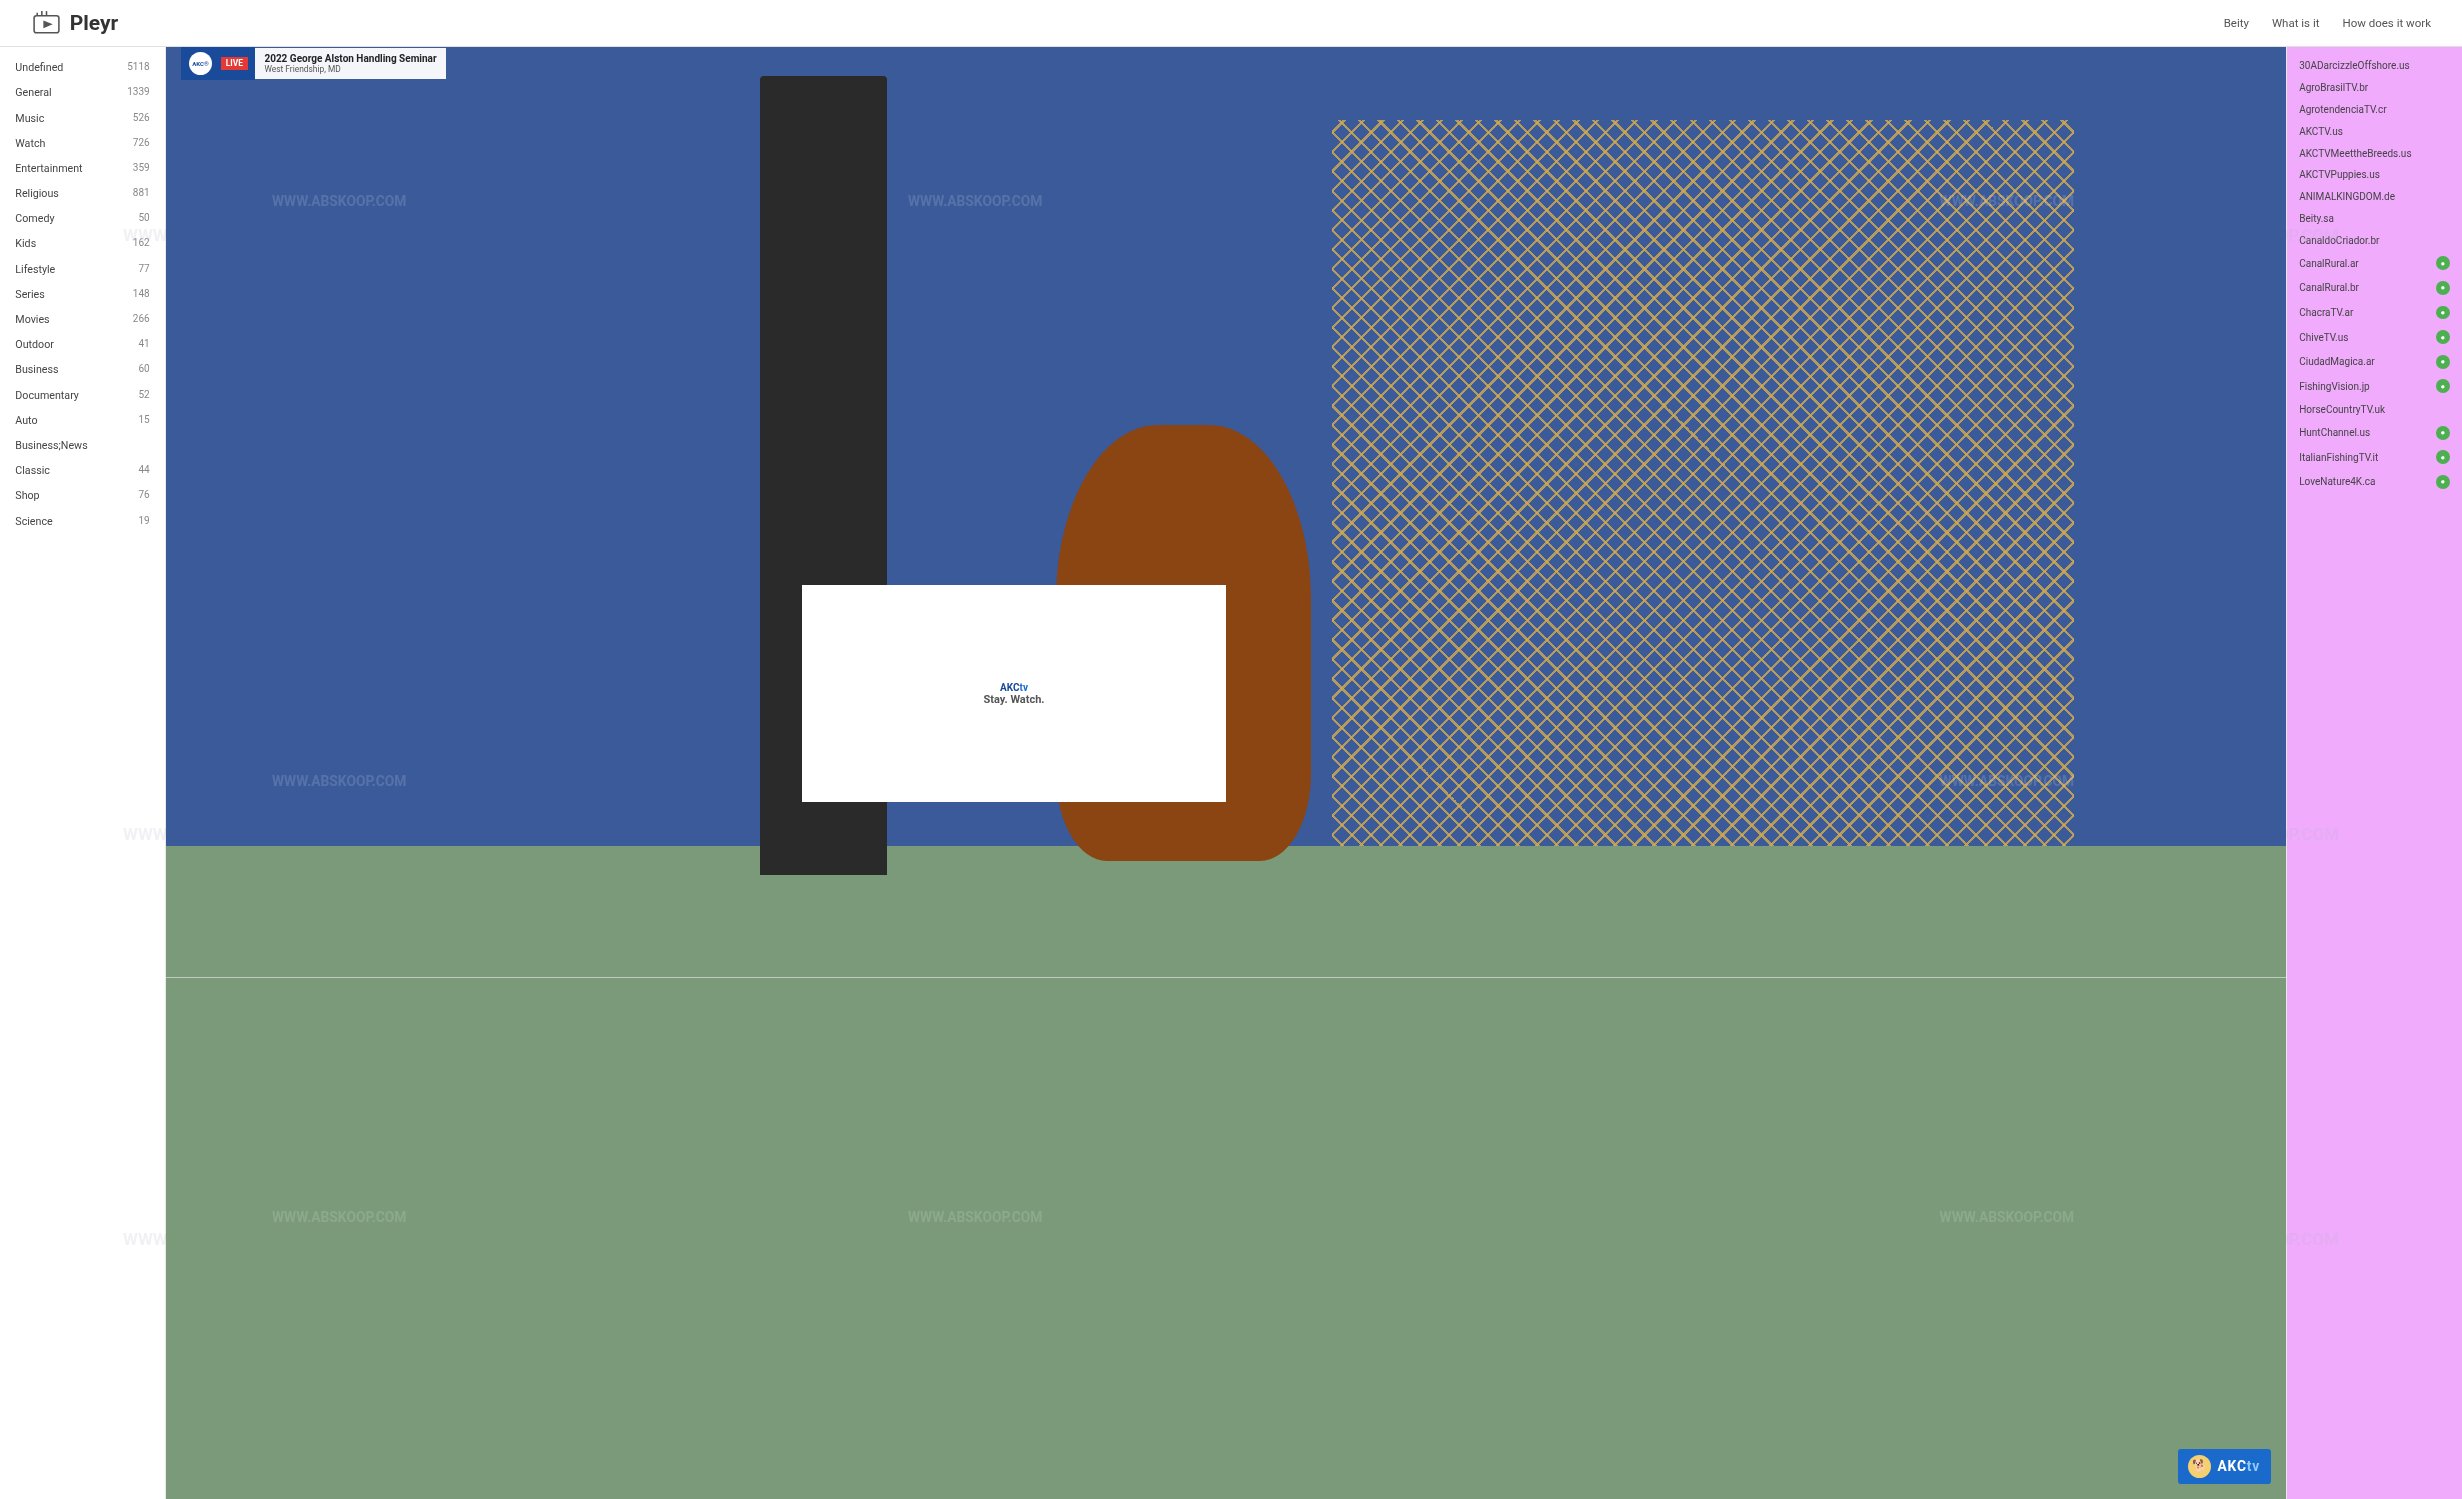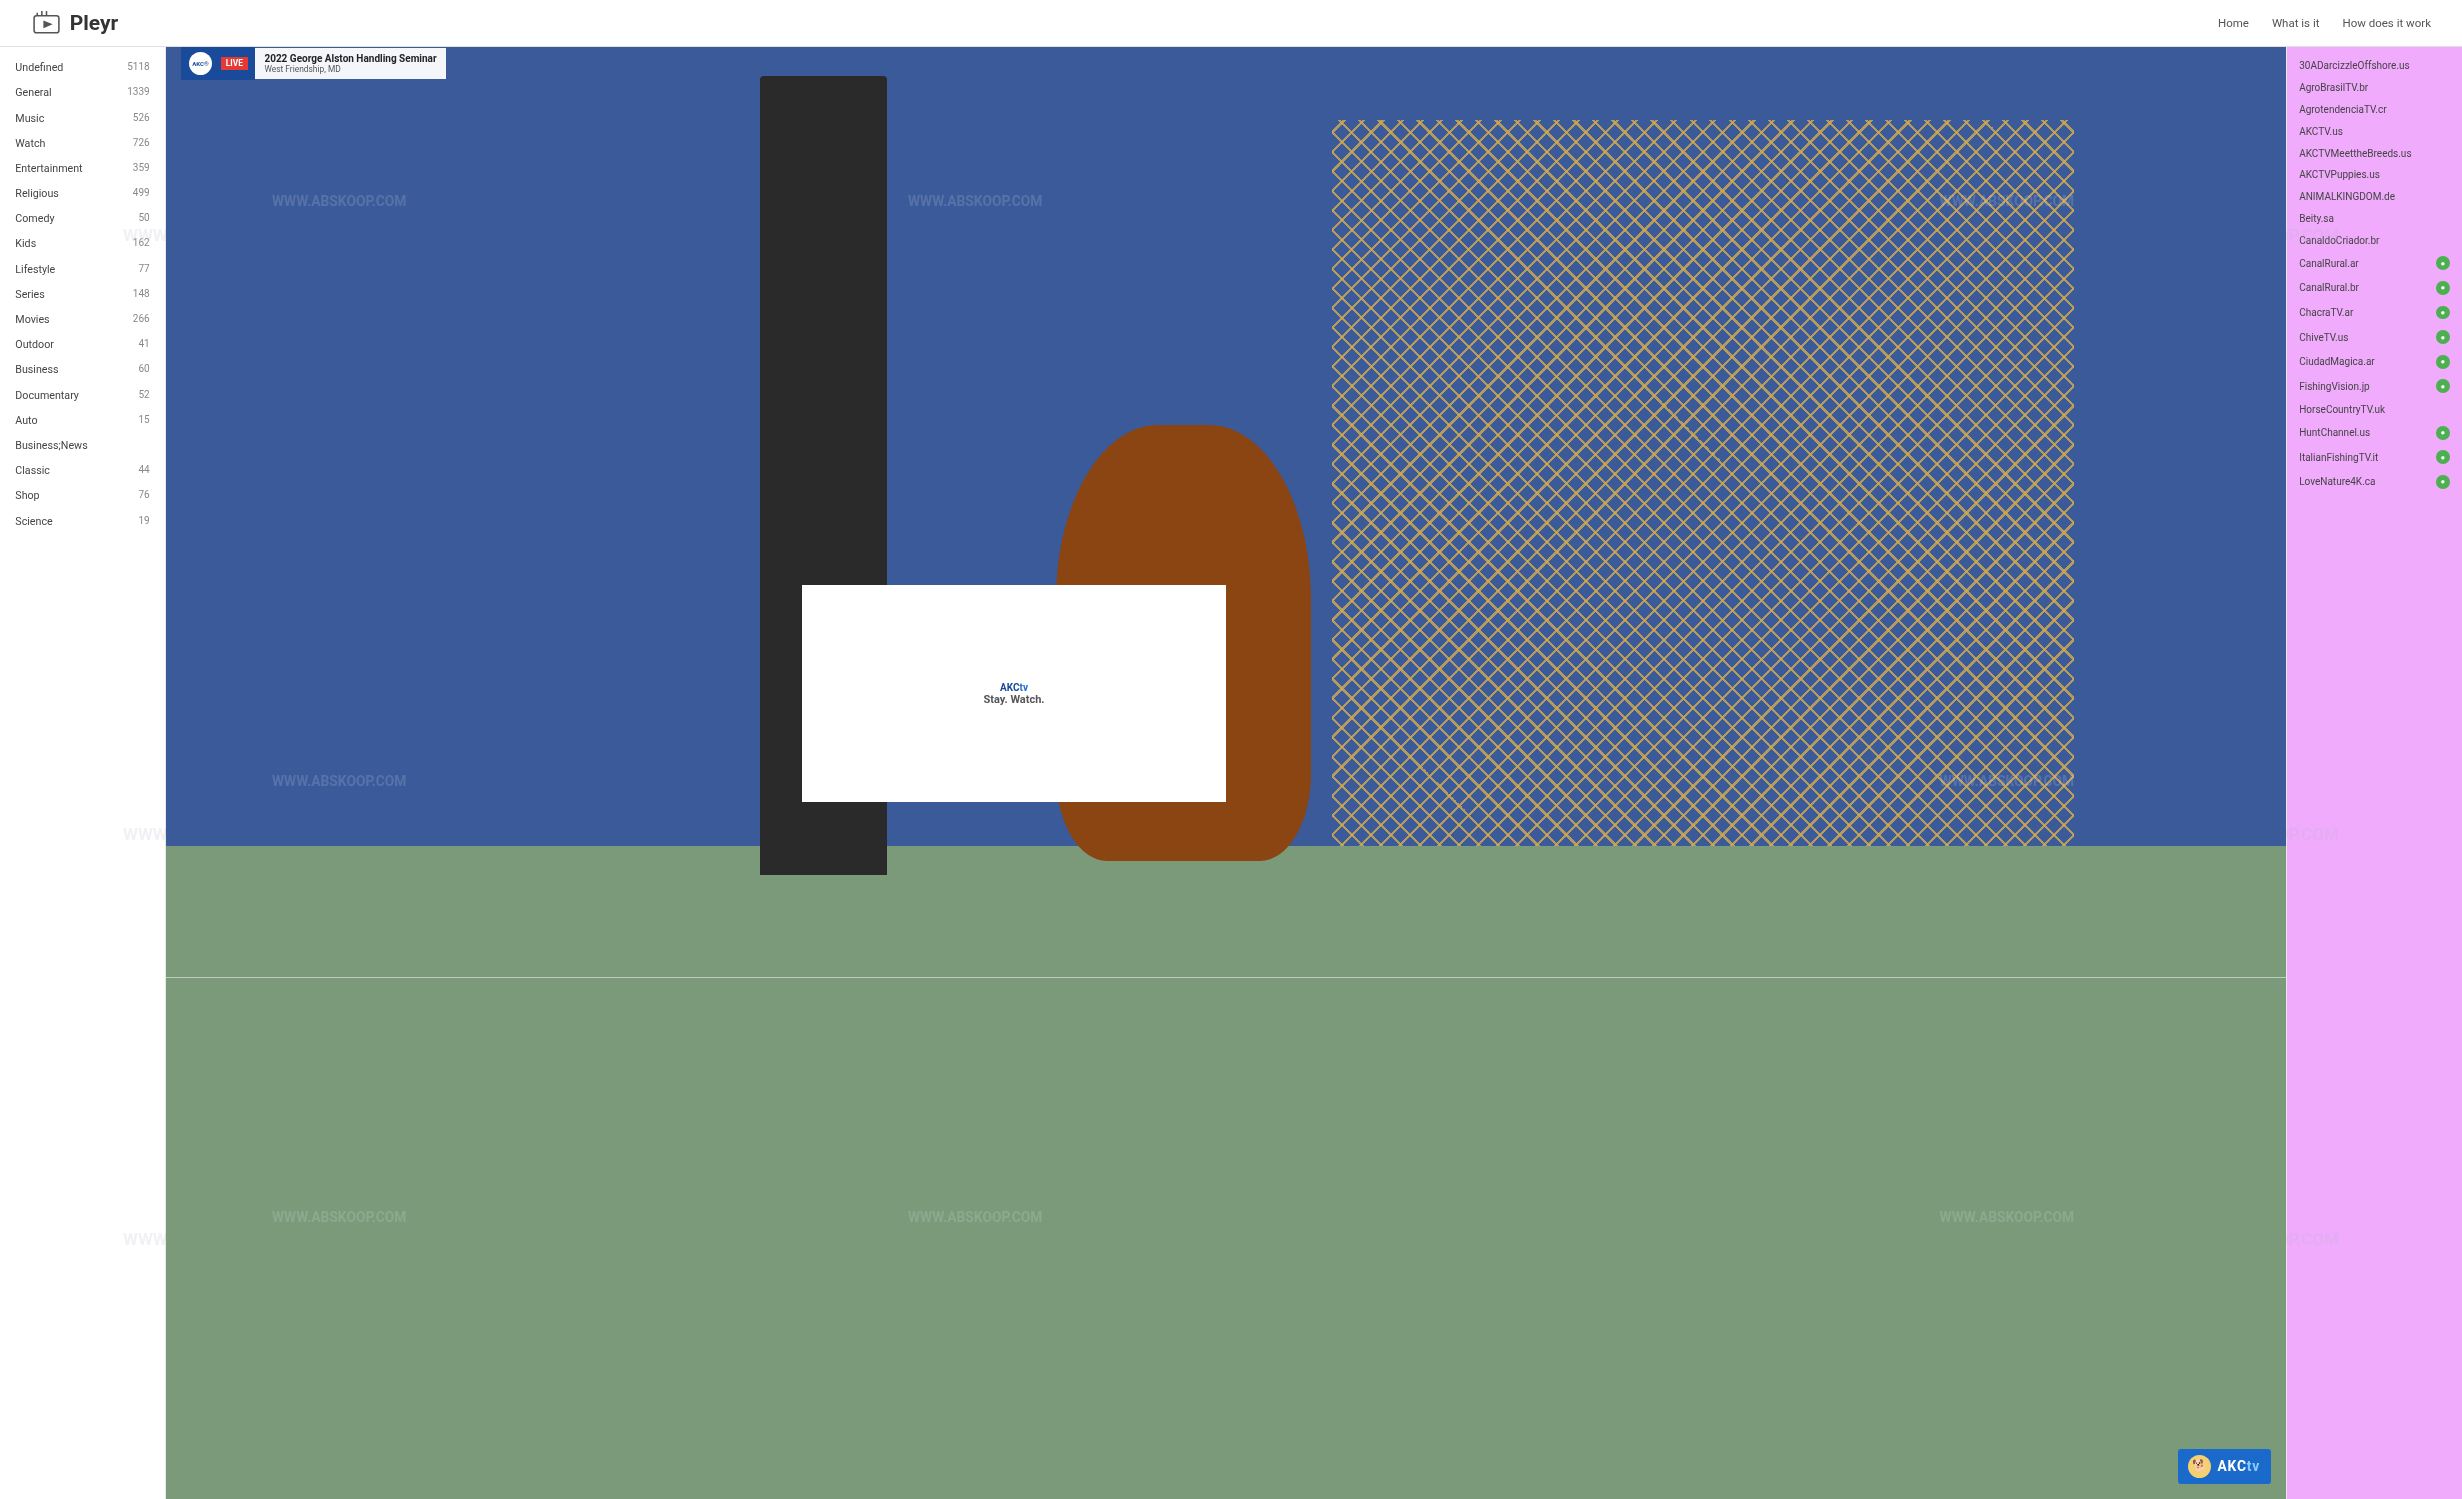--- a/index.html
+++ b/index.html
@@ -359,21 +359,21 @@
     <svg class="logo-icon" viewBox="0 0 40 40" fill="none" xmlns="http://www.w3.org/2000/svg">
       <rect x="4" y="10" width="32" height="22" rx="3" fill="none" stroke="#555" stroke-width="2"></rect>
       <polygon points="16,16 28,21 16,26" fill="#555"></polygon>
       <line x1="8" y1="6" x2="8" y2="10" stroke="#555" stroke-width="2"></line>
       <line x1="14" y1="4" x2="14" y2="10" stroke="#555" stroke-width="2"></line>
       <line x1="20" y1="4" x2="20" y2="10" stroke="#555" stroke-width="2"></line>
     </svg>
     <span class="logo-text">Pleyr</span>
   </div>
   <nav class="nav">
-    <a class="nav-item">Home</a>
+    <a class="nav-item">Beity</a>
     <a class="nav-item">What is it</a>
     <a class="nav-item">How does it work</a>
   </nav>
 </header>
 
 <div class="main-layout">
 
   <aside class="left-sidebar">
 
     <div id="left-sidebar-items">
@@ -392,21 +392,21 @@
         <div class="sidebar-item">
     <span class="sidebar-cat">Watch</span>
     <span class="sidebar-count">726</span>
   </div>
         <div class="sidebar-item">
     <span class="sidebar-cat">Entertainment</span>
     <span class="sidebar-count">359</span>
   </div>
         <div class="sidebar-item">
     <span class="sidebar-cat">Religious</span>
-    <span class="sidebar-count">499</span>
+    <span class="sidebar-count">881</span>
   </div>
         <div class="sidebar-item">
     <span class="sidebar-cat">Comedy</span>
     <span class="sidebar-count">50</span>
   </div>
         <div class="sidebar-item">
     <span class="sidebar-cat">Kids</span>
     <span class="sidebar-count">162</span>
   </div>
         <div class="sidebar-item">

